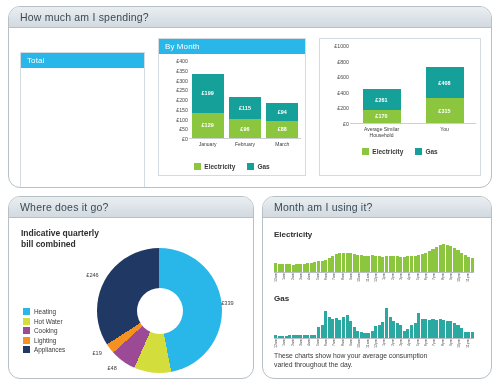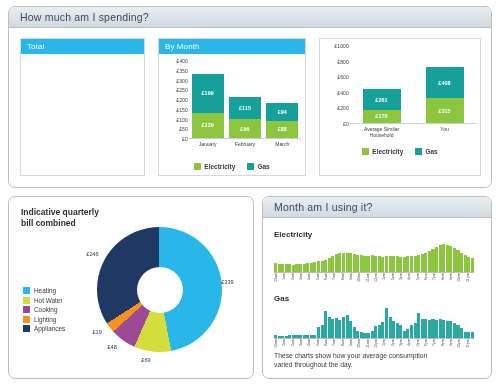--- a/index.html
+++ b/index.html
@@ -13,21 +13,21 @@
     font-family: "Liberation Sans", sans-serif;
     overflow: hidden;
     position: relative;
   }
 
   
   .panel {
     position: absolute;
     background: #ffffff;
     border: 1px solid #b6c0c6;
-    border-radius: 7px;
+    border-radius: 12px;
     box-sizing: border-box;
     overflow: hidden;
   }
   .panel-head {
     height: 21px;
     background: linear-gradient(to bottom, #e9eef1 0%, #d2dae0 100%);
     border-bottom: 1px solid #b6c0c6;
     display: flex;
     align-items: center;
     padding-left: 11px;
@@ -223,21 +223,21 @@
 </style>
 </head>
 <body>
 
 <div class="panel" id="top-panel">
   <div class="panel-head">
     <span class="panel-head-title">How much am I spending?</span>
   </div>
   <div class="panel-body" style="height:160px;">
 
-    <div class="card" id="total-card" style="left:11px; top:10px; width:125px; height:138px;">
+    <div class="card" id="total-card" style="left:11px; top:24px; width:125px; height:138px;">
       <div class="card-head">
         <span class="card-head-title">Total</span>
       </div>
     </div>
 
     <div class="card" id="bymonth-card" style="left:149px; top:10px; width:148px; height:138px;">
       <div class="card-head">
         <span class="card-head-title">By Month</span>
       </div>
       <div class="card-body">
@@ -349,20 +349,23 @@
               <span class="legend-text">Gas</span>
             </div>
           </div>
       </div>
     </div>
 
   </div>
 </div>
 
 <div class="panel" id="donut-panel">
+  <div class="panel-head">
+    <span class="panel-head-title">Where does it go?</span>
+  </div>
   <div class="panel-body" style="height:164px;">
     <div class="donut-title">
       <div>Indicative quarterly</div>
       <div>bill combined</div>
     </div>
     <div id="donut-wrap">
       <div id="donut-ring" style="position: absolute; inset: 0px; border-radius: 50%; background: conic-gradient(rgb(41, 182, 232) 0deg, rgb(41, 182, 232) 169.26deg, rgb(211, 222, 60) 169.26deg, rgb(211, 222, 60) 203.72deg, rgb(156, 74, 150) 203.72deg, rgb(156, 74, 150) 227.68deg, rgb(245, 145, 30) 227.68deg, rgb(245, 145, 30) 237.17deg, rgb(31, 56, 100) 237.17deg, rgb(31, 56, 100) 360deg);"></div>
       <div class="donut-hole"></div>
     </div>
     <div id="donut-labels">

